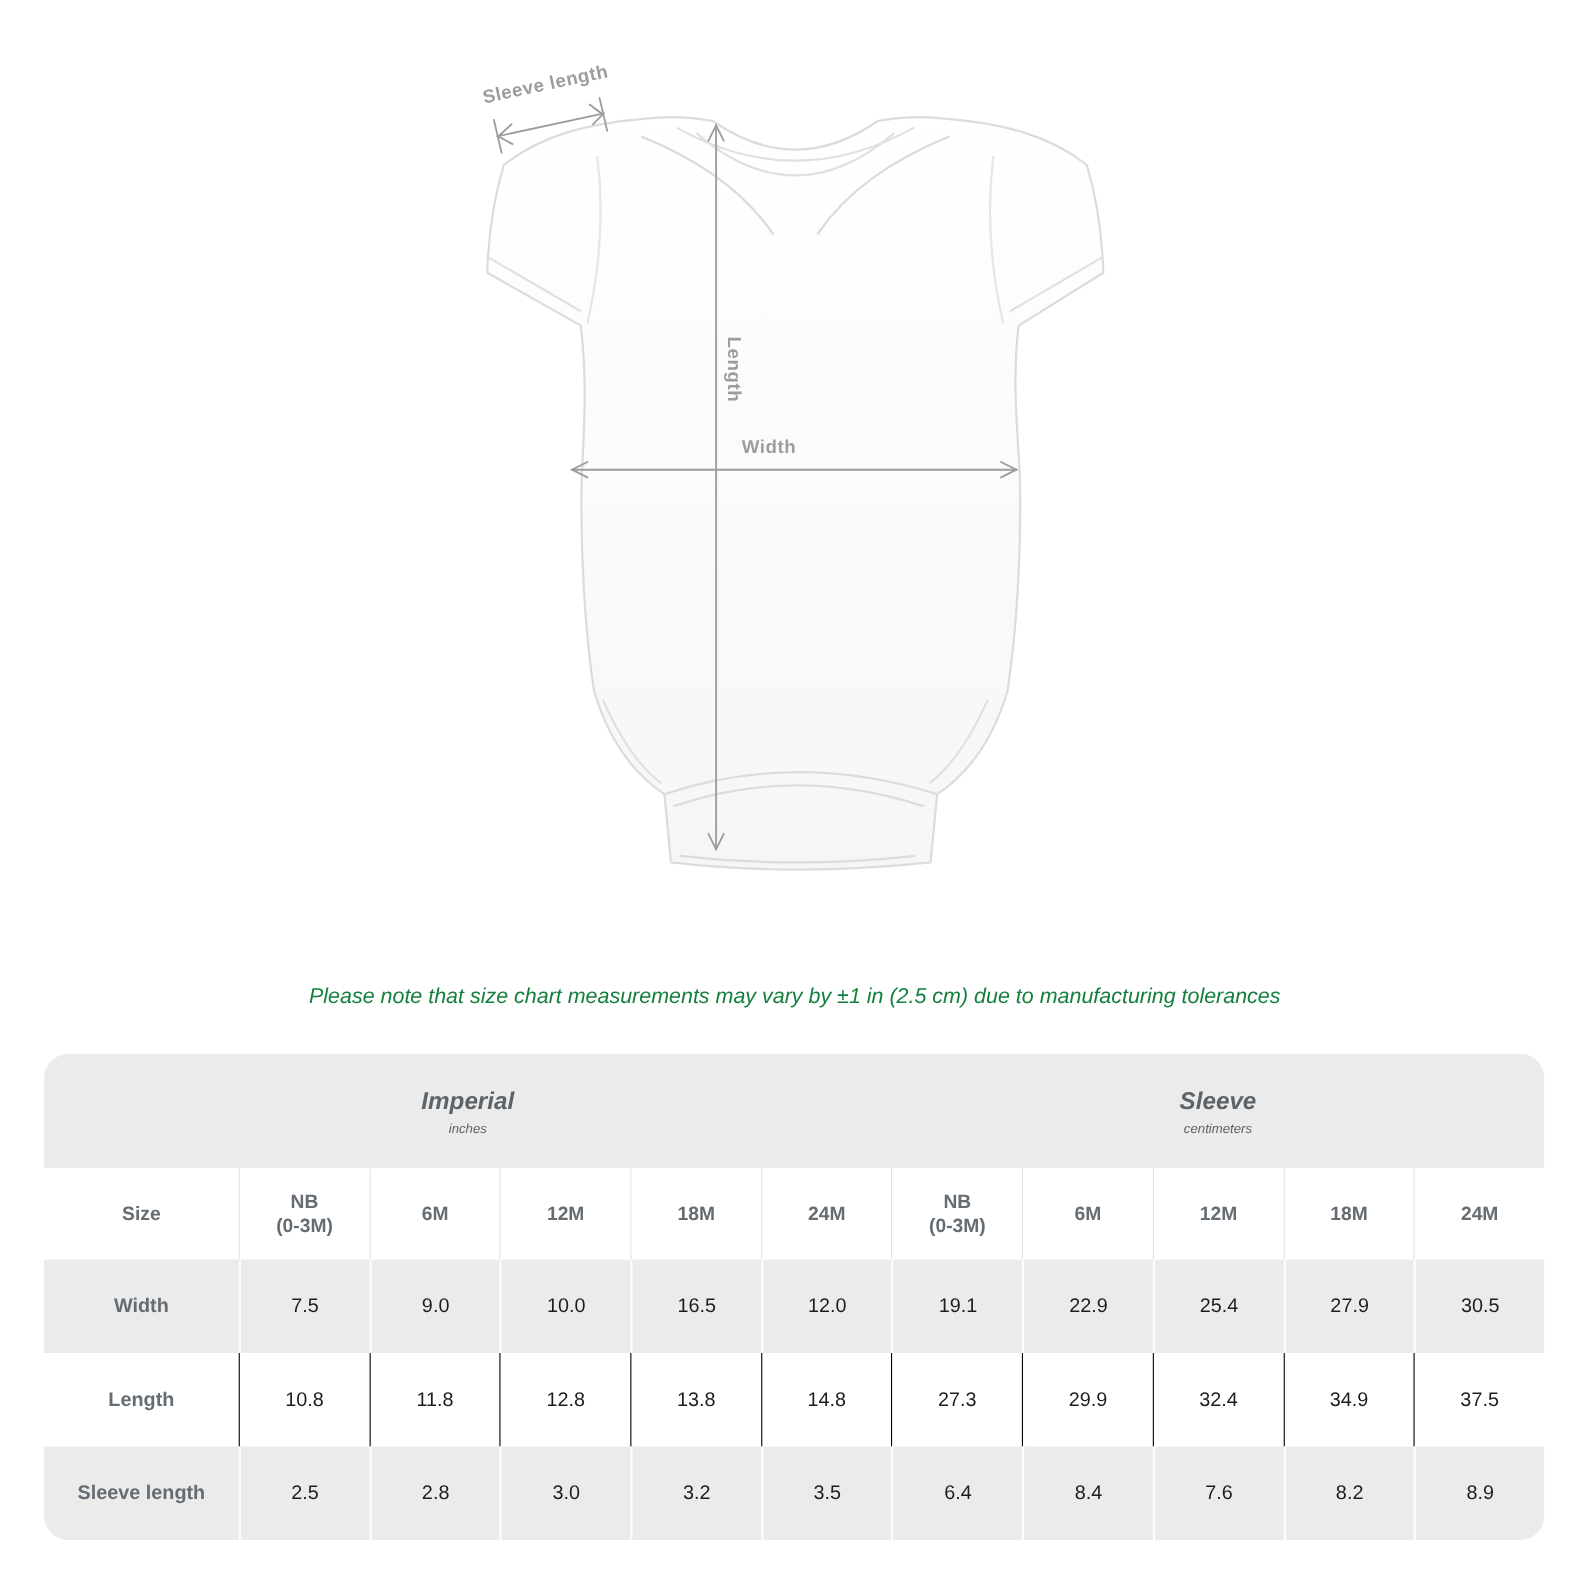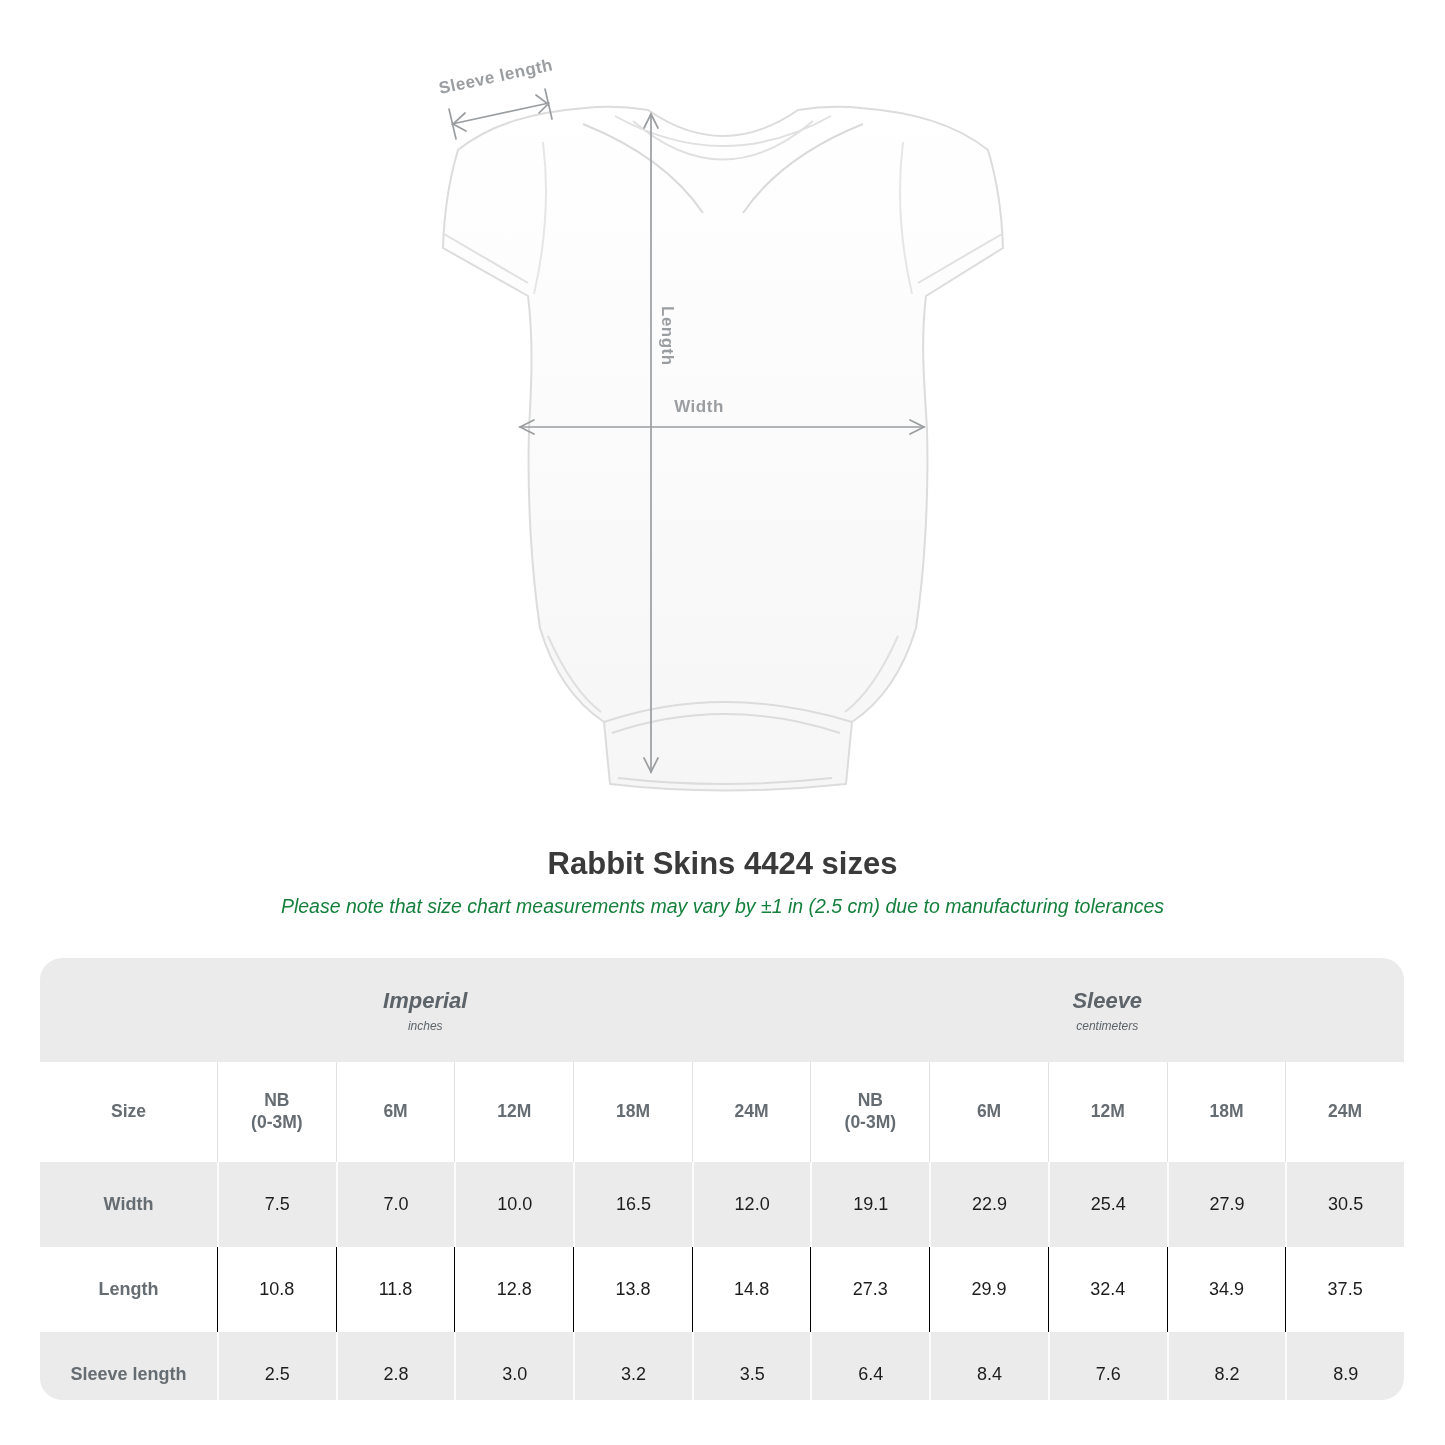--- a/index.html
+++ b/index.html
@@ -70,21 +70,21 @@
   }
   .unit-imperial { grid-column: 1 / 7; }
   .unit-metric  { grid-column: 7 / 12; }
   .unit-label { font-size: 22px; font-weight: bold; font-style: italic; }
   .unit-sub   { font-size: 12px; font-style: italic; }
 
   .t-row {
     display: grid;
     grid-template-columns: 177px repeat(10, 1fr);
   }
-  .t-colhead { height: 100px; background: #ffffff; }
+  .t-colhead { height: 83px; background: #ffffff; }
   .t-data    { height: 85px; }
   .t-data.stripe { background: #ebebeb; }
   .t-data.plain  { background: #ffffff; }
 
   .cell {
     display: flex;
     flex-direction: column;
     align-items: center;
     justify-content: center;
     line-height: 1.25;
@@ -166,21 +166,20 @@
         <path d="M 465 113 L 453 124 L 466 131"></path>
         <path d="M 536 95 L 548 104 L 539 113"></path>
       </g>
     </g>
 
     <text class="measure-text" x="497" y="82" text-anchor="middle" transform="rotate(-12 497 82)">Sleeve length</text>
     <text class="measure-text" x="662" y="306" text-anchor="start" transform="rotate(90 662 306)">Length</text>
     <text class="measure-text" x="699" y="412" text-anchor="middle">Width</text>
   </svg>
 
-  <div class="chart-title">Rabbit Skins 4424 sizes</div>
   <div class="chart-subtitle">Please note that size chart measurements may vary by ±1 in (2.5 cm) due to manufacturing tolerances</div>
 
   <div class="size-table">
 
     <div class="t-band">
       <div class="unit-cell unit-imperial">
         <span class="unit-label">Imperial</span>
         <span class="unit-sub">inches</span>
       </div>
       <div class="unit-cell unit-metric">
@@ -221,21 +220,21 @@
         <span>18M</span>
       </div>
       <div class="cell head">
         <span>24M</span>
       </div>
     </div>
 
     <div class="t-row t-data stripe">
       <div class="cell rowlabel">Width</div>
       <div class="cell value">7.5</div>
-      <div class="cell value">7.0</div>
+      <div class="cell value">9.0</div>
       <div class="cell value">10.0</div>
       <div class="cell value">16.5</div>
       <div class="cell value">12.0</div>
       <div class="cell value">19.1</div>
       <div class="cell value">22.9</div>
       <div class="cell value">25.4</div>
       <div class="cell value">27.9</div>
       <div class="cell value">30.5</div>
     </div>
 

